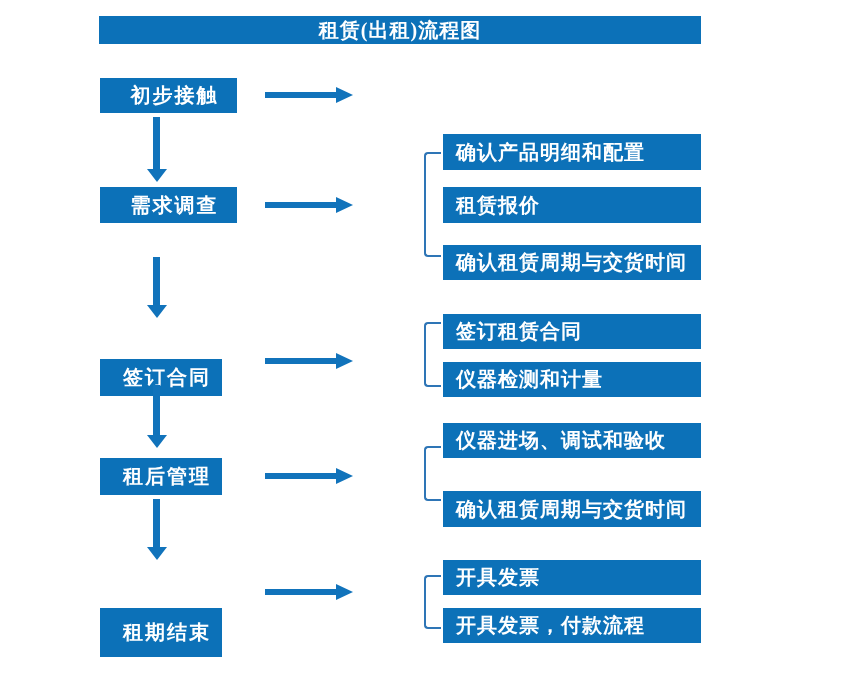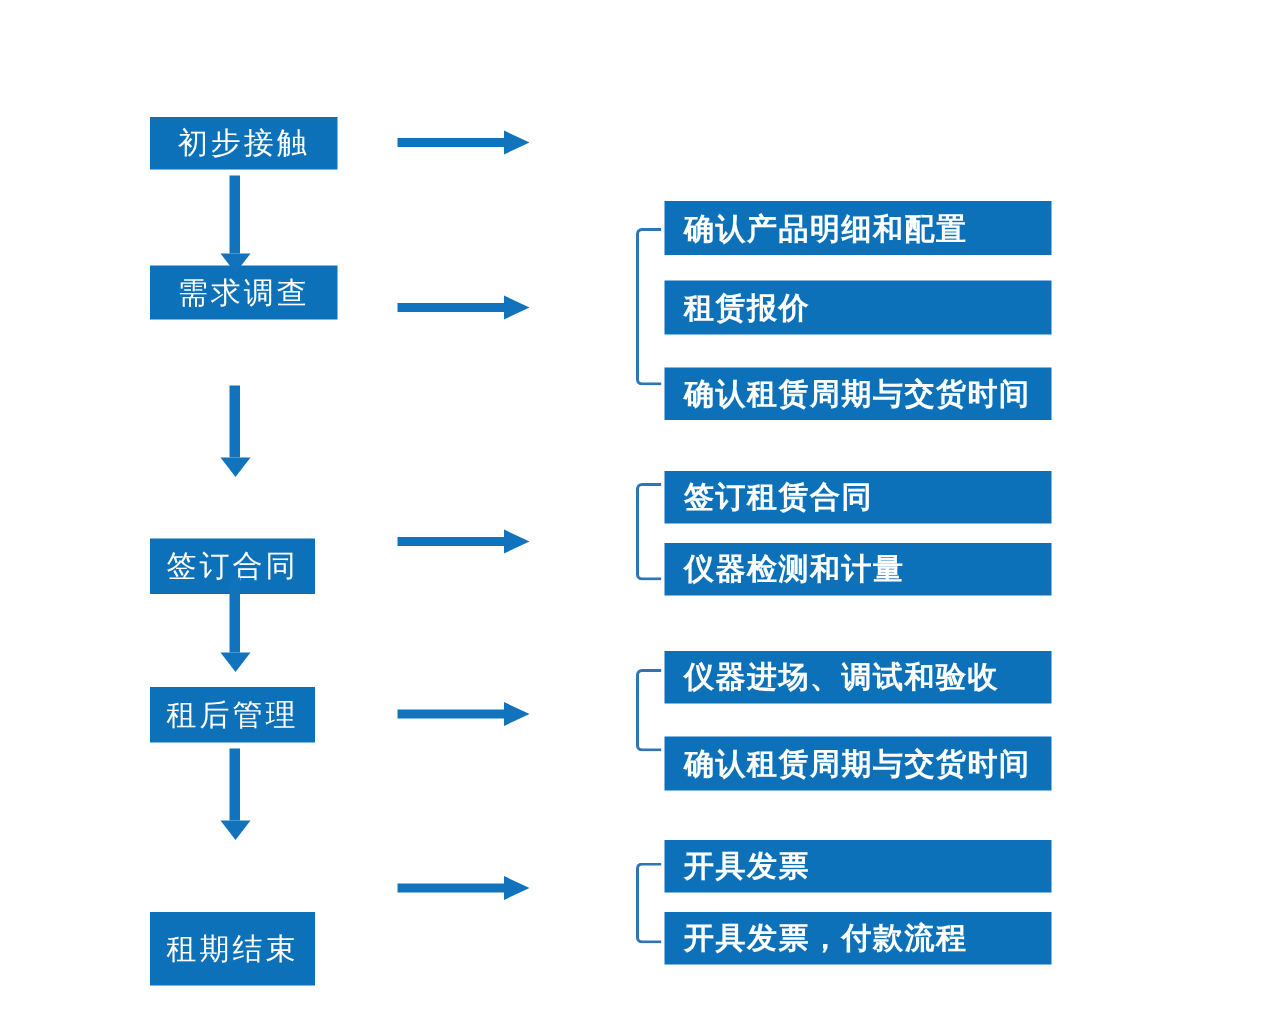--- a/index.html
+++ b/index.html
@@ -13,22 +13,23 @@
     position:relative;width:844px;height:688px;background:#ffffff;overflow:hidden;
     font-family:"Liberation Serif","DejaVu Serif",serif;
   }
   .titlebar{
     position:absolute;left:99px;top:16px;width:602px;height:28px;
     background:var(--box-blue);color:var(--text-white);
     font-size:20px;font-weight:bold;text-align:center;line-height:29px;letter-spacing:1px;
   }
   .stage{
     position:absolute;left:100px;background:var(--box-blue);color:var(--text-white);
-    font-size:20px;font-weight:normal;display:flex;align-items:center;justify-content:center;
+    font-size:20px;font-weight:bold;display:flex;align-items:center;justify-content:center;
     letter-spacing:2px;
+    padding-left:12px;
   }
   .detail{
     position:absolute;left:443px;width:245px;height:35px;background:var(--box-blue);
     color:var(--text-white);font-size:20px;font-weight:bold;
     display:flex;align-items:center;padding-left:13px;letter-spacing:1px;white-space:nowrap;
   }
   .harrow{position:absolute;left:265px;width:88px;height:16px;}
   .harrow .shaft{position:absolute;left:0;top:5px;width:71px;height:6px;background:var(--arrow-blue);}
   .harrow .head{position:absolute;left:71px;top:0;width:0;height:0;
     border-left:17px solid var(--arrow-blue);border-top:8px solid transparent;border-bottom:8px solid transparent;}
@@ -42,23 +43,24 @@
     border-top:2px solid var(--bracket-blue);
     border-bottom:2px solid var(--bracket-blue);
     border-radius:4px 0 0 4px;
   }
 </style>
 </head>
 <body>
 
 <div class="canvas">
 
+  <div class="titlebar">租赁(出租)流程图</div>
 
   <div class="stage" style="top:78px;width:125px;height:35px;">初步接触</div>
-  <div class="stage" style="top:177px;width:125px;height:36px;">需求调查</div>
+  <div class="stage" style="top:187px;width:125px;height:36px;">需求调查</div>
   <div class="stage" style="top:359px;width:110px;height:37px;">签订合同</div>
   <div class="stage" style="top:458px;width:110px;height:37px;">租后管理</div>
   <div class="stage" style="top:608px;width:110px;height:49px;">租期结束</div>
 
   <div class="harrow" style="top:87px;">
       <div class="shaft"></div>
       <div class="head"></div>
     </div>
   <div class="harrow" style="top:197px;">
       <div class="shaft"></div>
@@ -97,18 +99,18 @@
   <div class="bracket" style="top:152px;height:101px;"></div>
   <div class="bracket" style="top:322px;height:61px;"></div>
   <div class="bracket" style="top:446px;height:51px;"></div>
   <div class="bracket" style="top:575px;height:50px;"></div>
 
   <div class="detail" style="top:134px;height:36px;">确认产品明细和配置</div>
   <div class="detail" style="top:187px;height:36px;">租赁报价</div>
   <div class="detail" style="top:245px;">确认租赁周期与交货时间</div>
   <div class="detail" style="top:314px;">签订租赁合同</div>
   <div class="detail" style="top:362px;">仪器检测和计量</div>
-  <div class="detail" style="top:434px;">仪器进场、调试和验收</div>
+  <div class="detail" style="top:423px;">仪器进场、调试和验收</div>
   <div class="detail" style="top:491px;height:36px;">确认租赁周期与交货时间</div>
   <div class="detail" style="top:560px;">开具发票</div>
   <div class="detail" style="top:608px;">开具发票，付款流程</div>
 
 </div>
 
 </body></html>

